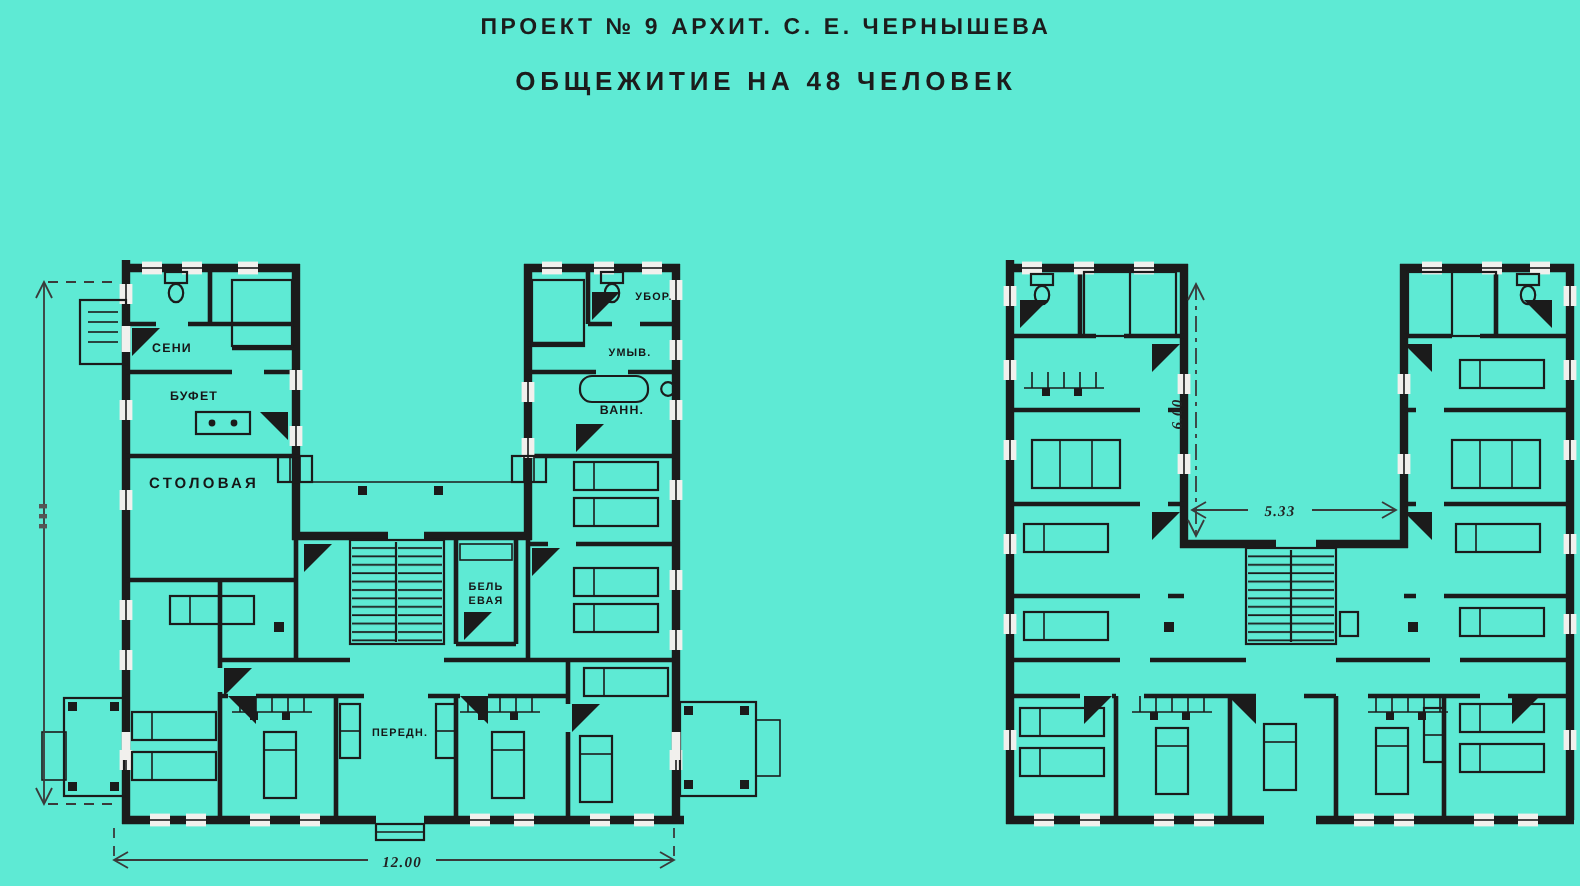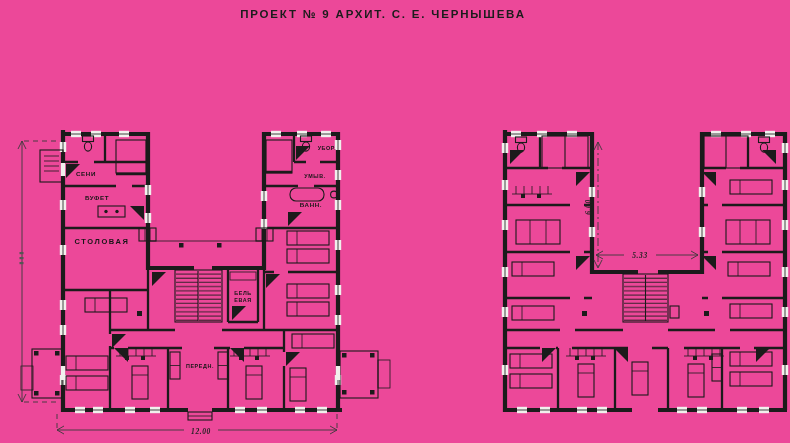--- a/index.html
+++ b/index.html
@@ -1,16 +1,16 @@
 <!DOCTYPE html>
 <html><head>
 <meta charset="utf-8">
 <style>
   html,body{margin:0;padding:0;}
-  .canvas{position:relative;width:790px;height:443px;background:#ec4899;overflow:hidden;
+  .canvas{position:relative;width:790px;height:443px;background:#5eead4;overflow:hidden;
           font-family:"Liberation Sans",sans-serif;}
   .title-line{position:absolute;left:0;width:766px;text-align:center;color:#1c1c1c;}
   .t1{top:8px;font-size:11.5px;font-weight:700;letter-spacing:1.8px;}
   .t2{top:33px;font-size:13px;font-weight:700;letter-spacing:2.4px;}
   svg{position:absolute;left:0;top:0;}
   .W{stroke:#1b1b1b;stroke-width:4.2;fill:none;stroke-linecap:butt;}
   .M{stroke:#1b1b1b;stroke-width:2.3;fill:none;stroke-linecap:butt;}
   .T{stroke:#1b1b1b;stroke-width:1.1;fill:none;}
   .TT{stroke:#1b1b1b;stroke-width:.8;fill:none;}
   .F{fill:#1b1b1b;stroke:none;}
@@ -23,20 +23,21 @@
   .s6{font-size:6.2px;}
   .s7{font-size:7.5px;letter-spacing:1.6px;}
   .dimt{font-family:"Liberation Serif",serif;font-style:italic;font-weight:700;
         font-size:7.5px;fill:#222;letter-spacing:.6px;}
 </style>
 </head>
 <body>
 
 <div class="canvas">
   <div class="title-line t1">ПРОЕКТ № 9 АРХИТ. С. Е. ЧЕРНЫШЕВА</div>
+  <div class="title-line t2">ОБЩЕЖИТИЕ НА 48 ЧЕЛОВЕК</div>
 
   <svg width="790" height="443" viewBox="0 0 790 443">
     <defs>
       <pattern id="stH" width="6" height="4.2" patternUnits="userSpaceOnUse">
         <line x1="0" y1="1" x2="6" y2="1" stroke="#1b1b1b" stroke-width="0.9"></line>
       </pattern>
       <pattern id="stV" width="4.2" height="8" patternUnits="userSpaceOnUse">
         <line x1="1" y1="0" x2="1" y2="8" stroke="#1b1b1b" stroke-width="0.9"></line>
       </pattern>
       <g id="winV">

